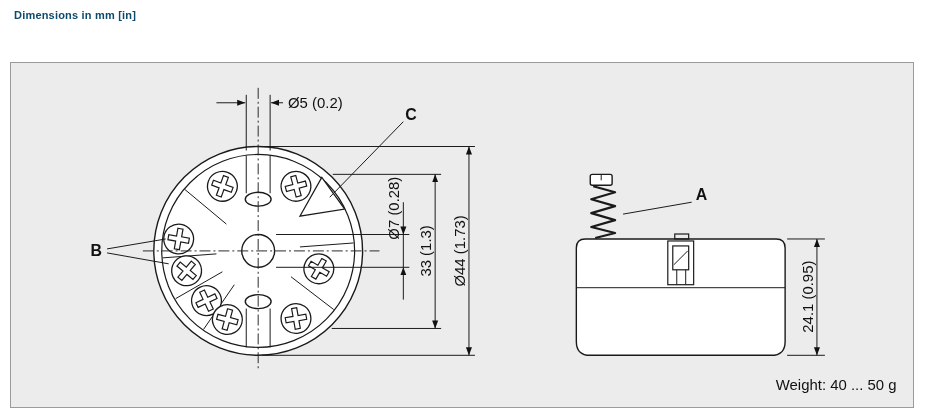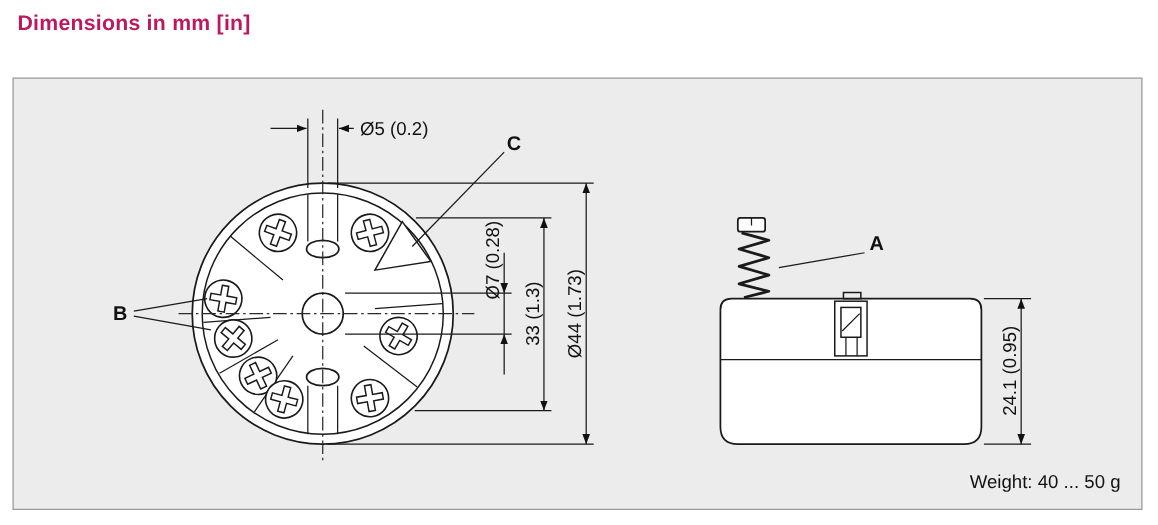--- a/index.html
+++ b/index.html
@@ -5,21 +5,21 @@
   html,body{margin:0;padding:0;background:#ffffff;}
   .page{
     position:relative;
     width:926px;height:420px;
     background:#ffffff;
     font-family:"Liberation Sans",sans-serif;
     overflow:hidden;
   }
   .title{
     position:absolute;left:14px;top:9px;
-    font-size:17px;font-weight:bold;color:#be185d;
+    font-size:11px;font-weight:bold;color:#0c4a6e;
     letter-spacing:.2px;
   }
   .panel{
     position:absolute;left:10px;top:62px;
     width:904px;height:346px;
     background:#ececec;
     border:1px solid #9b9b9b;
     box-sizing:border-box;
   }
   svg{display:block;}

